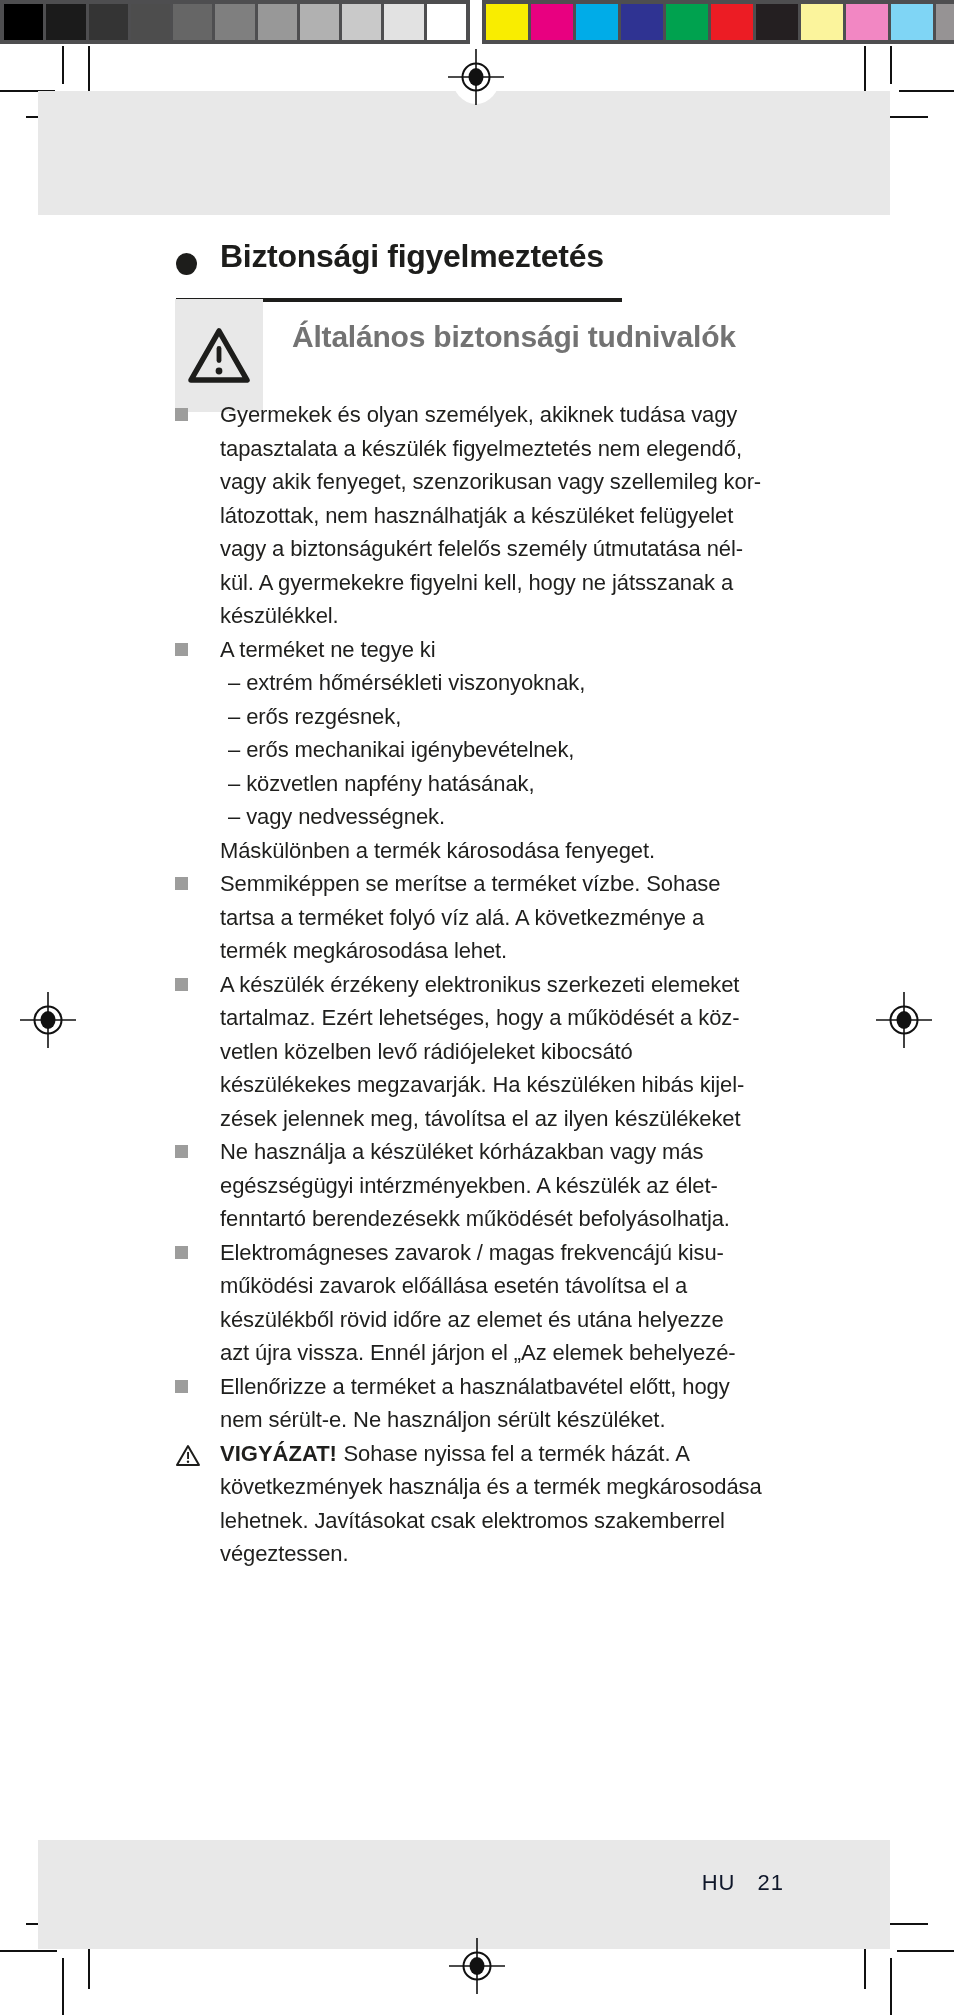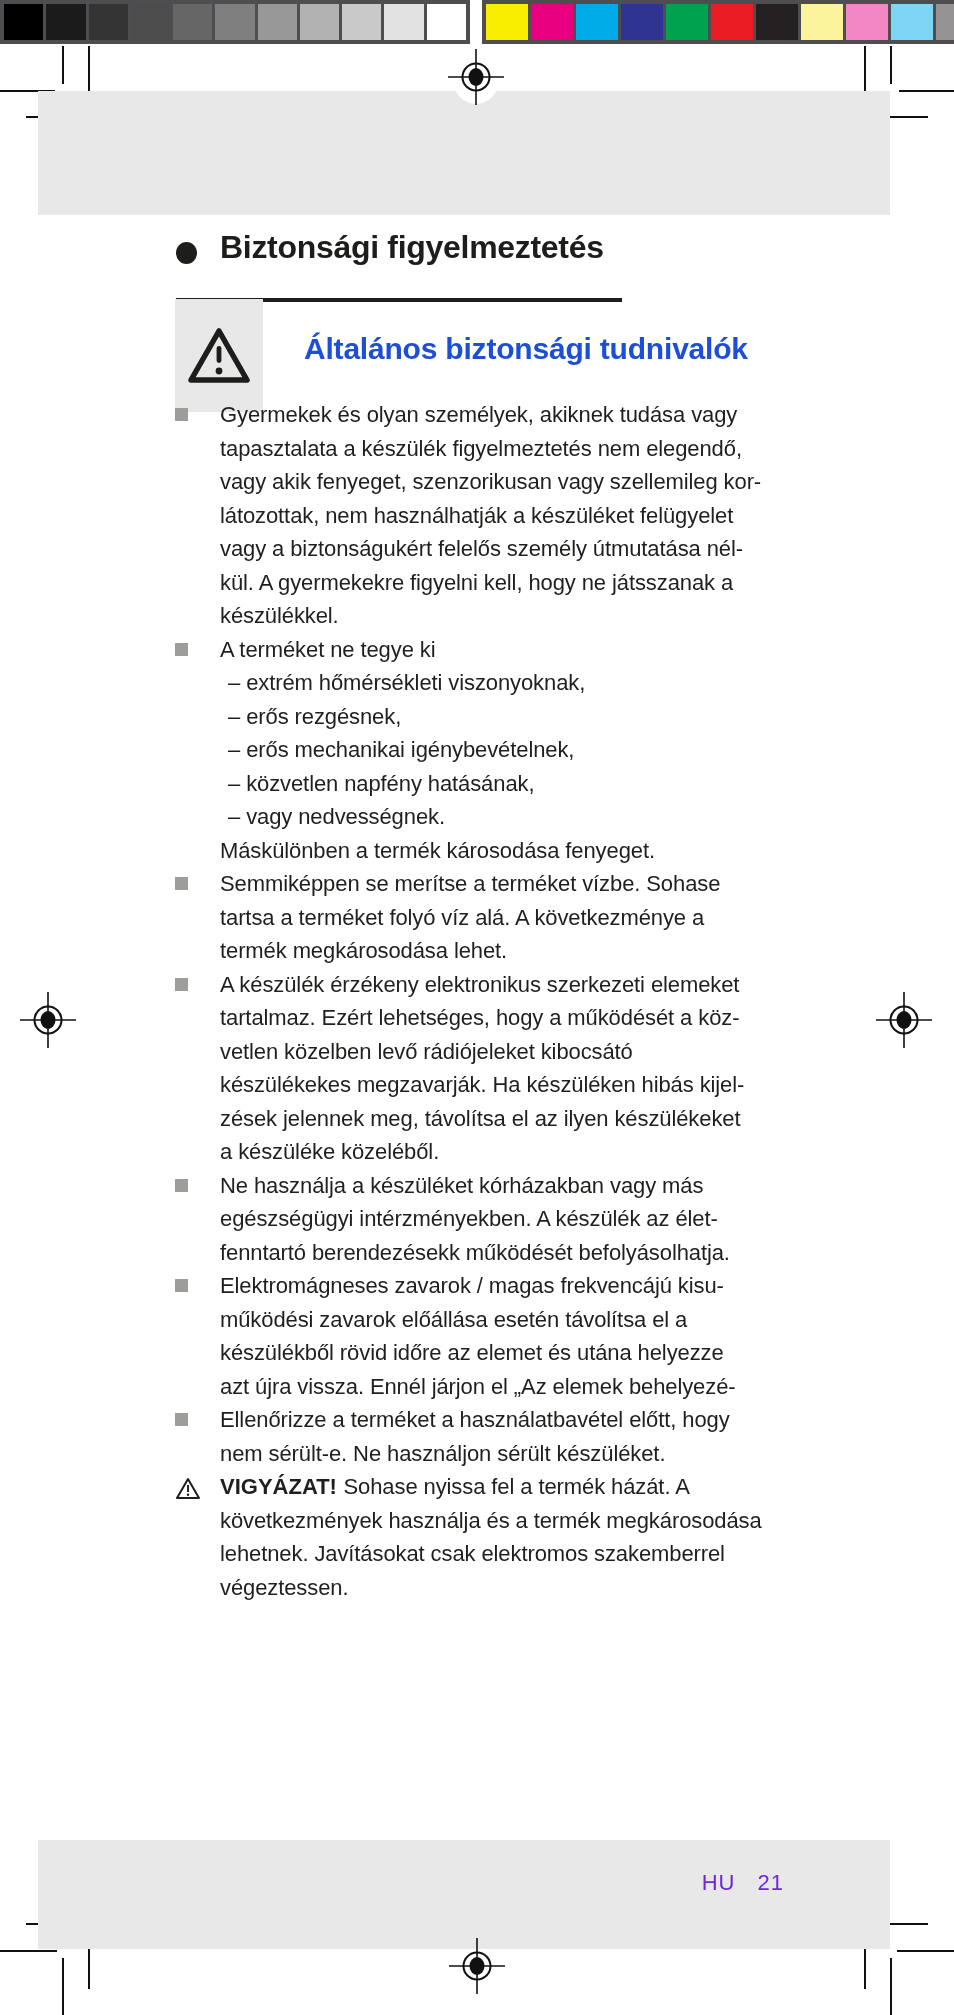--- a/index.html
+++ b/index.html
@@ -16,41 +16,41 @@
   .swatch{flex:1 0 auto;height:100%;}
   
   .cropmark{position:absolute;background:#111;}
   
   .regmark{position:absolute;width:56px;height:56px;}
   
   .band{position:absolute;left:38px;width:852px;background:#e8e8e8;}
   #band-top{top:91px;height:124px;}
   #band-bottom{top:1840px;height:109px;}
   
-  #title-row{position:absolute;left:176px;top:229px;display:flex;align-items:flex-start;}
+  #title-row{position:absolute;left:176px;top:238px;display:flex;align-items:flex-end;}
   #title-dot{width:21px;height:22px;border-radius:50%;background:#1d1d1b;margin-top:13px;}
   #page-title{margin:0 0 0 23px;font-size:32px;font-weight:bold;letter-spacing:-0.3px;color:#1d1d1b;}
   #title-underline{position:absolute;left:176px;top:298px;width:446px;height:4px;background:#1d1d1b;}
   
   #warn-box{position:absolute;left:175px;top:299px;width:88px;height:113px;background:#e8e8e8;
             display:flex;align-items:center;justify-content:center;}
-  #subtitle{position:absolute;left:292px;top:320px;margin:12px;font-size:30px;font-weight:bold;
-            color:#1d4ed8;letter-spacing:-0.2px;}
+  #subtitle{position:absolute;left:292px;top:320px;margin:0;font-size:30px;font-weight:bold;
+            color:#737373;letter-spacing:-0.2px;}
   
   #body-list{position:absolute;left:175px;top:398px;width:640px;}
   .item{display:flex;align-items:flex-start;}
   .marker-col{width:45px;flex:0 0 45px;}
   .marker-square{display:block;width:13px;height:13px;background:#9d9d9c;margin-top:10px;}
   .lines{flex:1;}
   .bodyline{font-size:22px;line-height:33.5px;white-space:nowrap;letter-spacing:-0.1px;}
   .bodyline.sub{padding-left:8px;}
   .bodyline strong{margin-right:0.3em;letter-spacing:0;}
   .warn-small{margin-top:7px;display:block;}
   
-  #footer-text{position:absolute;top:30px;right:106px;font-size:22px;color:#6d28d9;
+  #footer-text{position:absolute;top:30px;right:106px;font-size:22px;color:#0f172a;
                display:flex;gap:22px;letter-spacing:1px;}
 </style>
 </head>
 <body>
 
 <div id="page">
 
   <div id="calbar-left" class="calbar">
       <span class="swatch" style="background: rgb(0, 0, 0);"></span>
       <span class="swatch" style="background: rgb(27, 27, 27);"></span>
@@ -186,21 +186,20 @@
       <div class="item">
         <div class="marker-col">
           <span class="marker-square"></span>
         </div>
         <div class="lines">
           <div class="bodyline">A készülék érzékeny elektronikus szerkezeti elemeket</div>
           <div class="bodyline">tartalmaz. Ezért lehetséges, hogy a működését a köz-</div>
           <div class="bodyline">vetlen közelben levő rádiójeleket kibocsátó</div>
           <div class="bodyline">készülékekes megzavarják. Ha készüléken hibás kijel-</div>
           <div class="bodyline">zések jelennek meg, távolítsa el az ilyen készülékeket</div>
-          <div class="bodyline">a készüléke közeléből.</div>
         </div>
       </div>
       <div class="item">
         <div class="marker-col">
           <span class="marker-square"></span>
         </div>
         <div class="lines">
           <div class="bodyline">Ne használja a készüléket kórházakban vagy más</div>
           <div class="bodyline">egészségügyi intérzményekben. A készülék az élet-</div>
           <div class="bodyline">fenntartó berendezésekk működését befolyásolhatja.</div>

